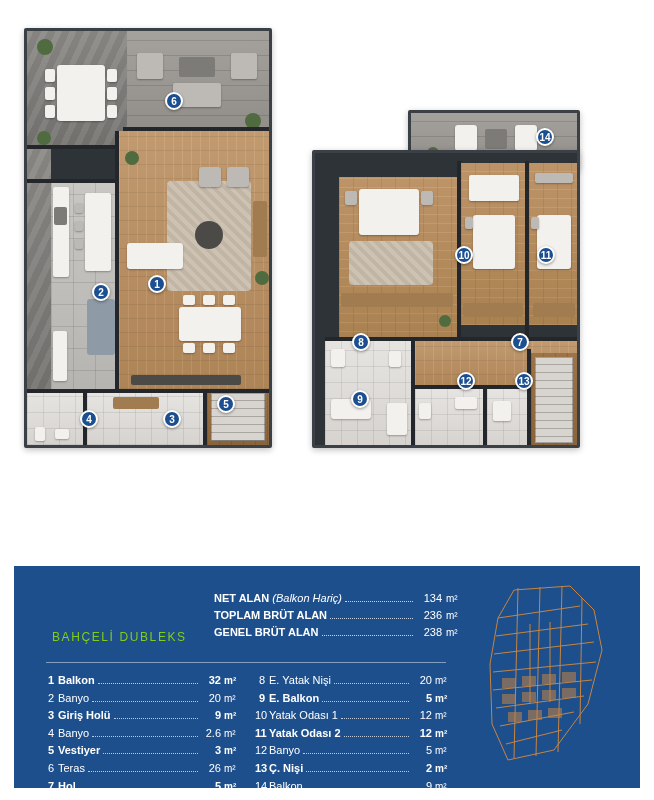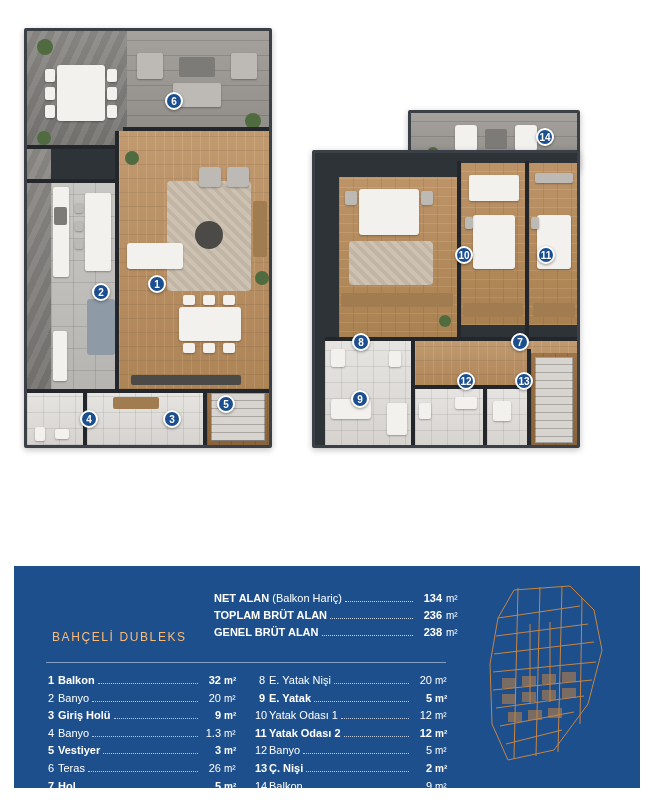--- a/index.html
+++ b/index.html
@@ -115,29 +115,29 @@
   }
   .panel-inner { position:relative; width:100%; height:100%; }
 
   .big-title {
     position:absolute; left:36px; top:14px;
     font-size:42px; font-weight:bold; letter-spacing:-1px;
     color:#ffffff; line-height:1;
   }
   .sub-title {
     position:absolute; left:38px; top:64px;
-    font-size:12px; letter-spacing:1.6px; color:#fdba74;
+    font-size:12px; letter-spacing:1.6px; color:#84cc16;
   }
 
   .areas { position:absolute; left:200px; top:24px; width:250px; }
   .area-row { display:flex; align-items:baseline; font-size:11px; line-height:17px; }
   .area-label { font-weight:bold; color:#ffffff; white-space:nowrap; }
-  .area-label .thin { font-weight:normal; }
+  .area-label .thin { font-weight:normal;font-style:italic; }
   .area-dots { flex:1; border-bottom:1px dotted rgba(255,255,255,.75); margin:0 3px 3px 3px; }
-  .area-val { font-weight:bold; width:26px; text-align:right; }
+  .area-val { font-weight:normal; width:26px; text-align:right; }
   .area-unit { width:22px; text-align:left; padding-left:4px; font-weight:normal; font-size:10px;}
 
   .divider { position:absolute; left:32px; top:96px; width:400px; height:1px; background:rgba(255,255,255,.45); }
 
   .lists { position:absolute; left:30px; top:106px; width:410px; display:flex; gap:12px; }
   .col { width:200px; }
   .li { display:flex; align-items:baseline; font-size:11px; line-height:16.6px; }
   .li .num { width:14px; text-align:right; padding-right:4px; }
   .li .nm  { white-space:nowrap; }
   .li .dots { flex:1; border-bottom:1px dotted rgba(255,255,255,.7); margin:0 3px 3px 3px; }
@@ -357,21 +357,21 @@
               <span class="num">3</span>
               <span class="nm">Giriş Holü</span>
               <span class="dots"></span>
               <span class="val">9</span>
               <span class="unit">m²</span>
             </div>
           <div class="li">
               <span class="num">4</span>
               <span class="nm">Banyo</span>
               <span class="dots"></span>
-              <span class="val">1.3</span>
+              <span class="val">2.6</span>
               <span class="unit">m²</span>
             </div>
           <div class="li bold">
               <span class="num">5</span>
               <span class="nm">Vestiyer</span>
               <span class="dots"></span>
               <span class="val">3</span>
               <span class="unit">m²</span>
             </div>
           <div class="li">
@@ -393,21 +393,21 @@
         <div class="col">
           <div class="li">
               <span class="num">8</span>
               <span class="nm">E. Yatak Nişi</span>
               <span class="dots"></span>
               <span class="val">20</span>
               <span class="unit">m²</span>
             </div>
           <div class="li bold">
               <span class="num">9</span>
-              <span class="nm">E. Yatak</span>
+              <span class="nm">E. Balkon</span>
               <span class="dots"></span>
               <span class="val">5</span>
               <span class="unit">m²</span>
             </div>
           <div class="li">
               <span class="num">10</span>
               <span class="nm">Yatak Odası 1</span>
               <span class="dots"></span>
               <span class="val">12</span>
               <span class="unit">m²</span>

